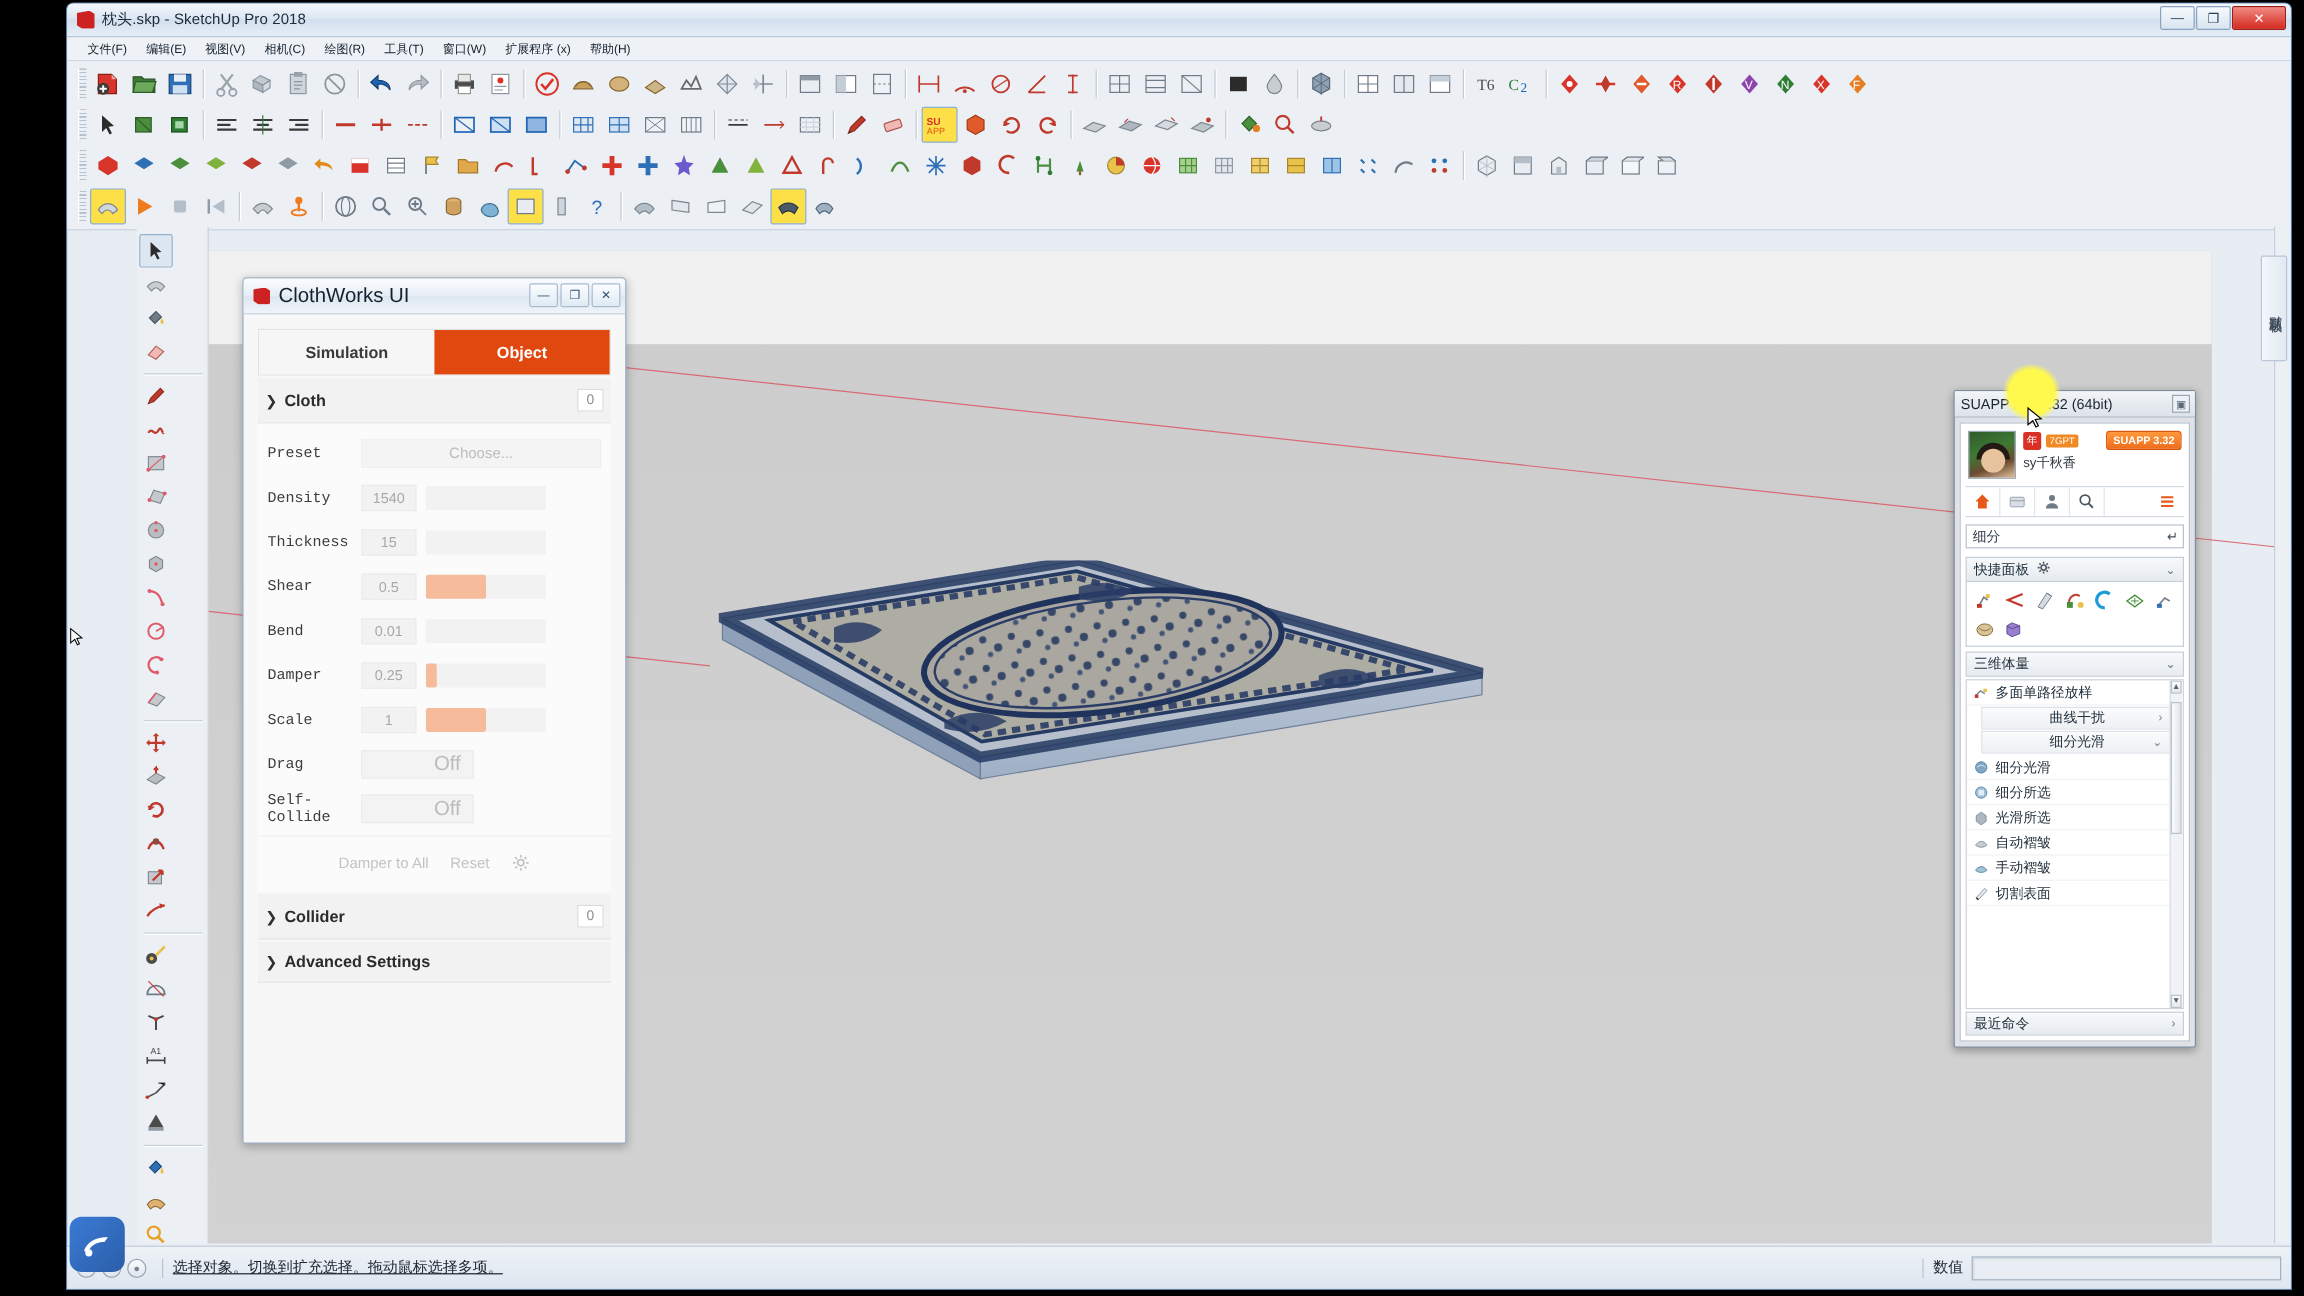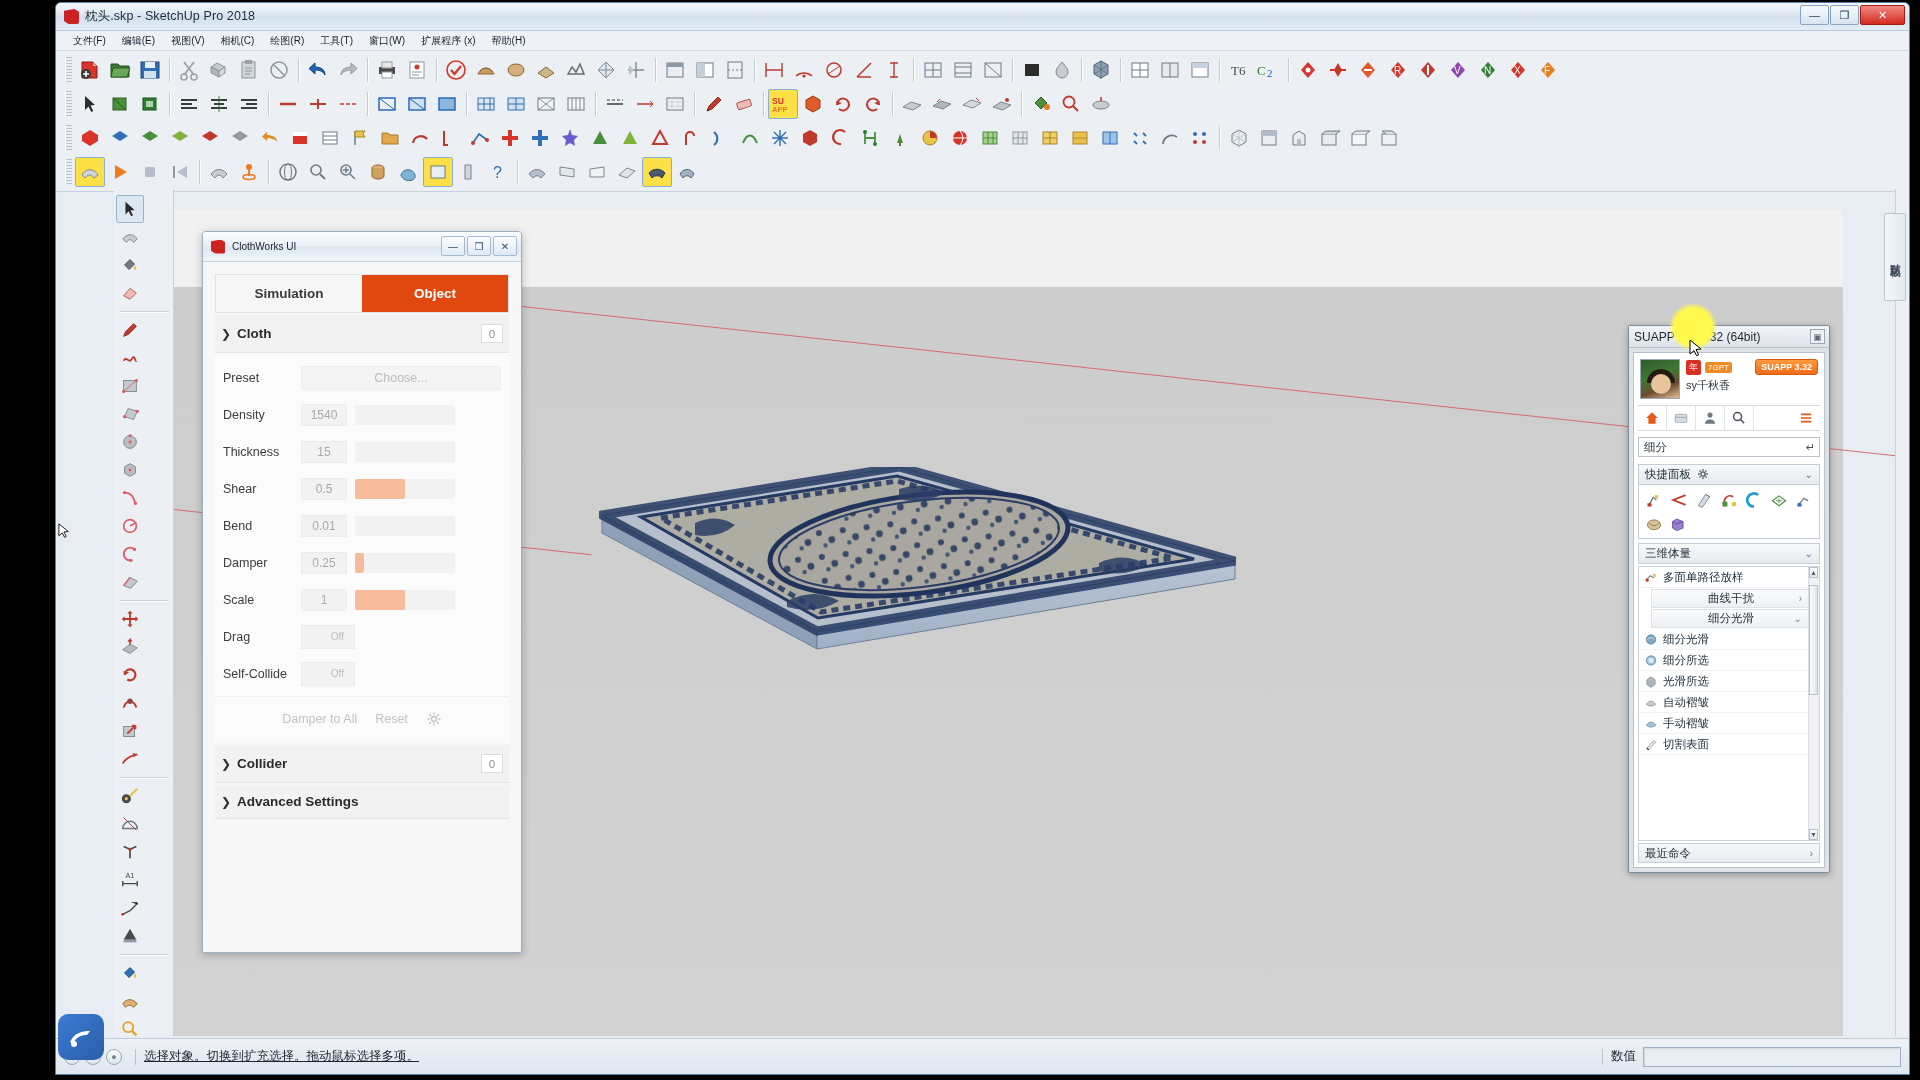--- a/index.html
+++ b/index.html
@@ -137,21 +137,21 @@
   }
   #cw-title{
     height:30px;
     background:linear-gradient(to bottom,#fbfdfe 0%,#e7eef6 48%,#dde7f1 52%,#eff4f9 100%);
     border-bottom:1px solid #c3d1e0;
     display:flex;align-items:center;padding-left:8px;position:relative;
   }
   #cw-title .cw-ic{ width:14px;height:14px;margin-right:7px;position:relative;}
   #cw-title .cw-ic:before{content:"";position:absolute;inset:0;background:#cc2222;border-radius:2px;
     clip-path:polygon(0 12%,70% 0,100% 18%,100% 100%,30% 100%,0 80%);}
-  #cw-title .cw-t{ font-size:10px;color:#16212d;}
+  #cw-title .cw-t{ font-size:17px;color:#16212d;}
   #cw-title .cw-btns{ position:absolute;right:4px;top:4px;display:flex;gap:2px;}
   #cw-title .cw-b{ width:24px;height:20px;border:1px solid #a6bbd0;border-radius:2px;
     background:linear-gradient(to bottom,#fafdff,#e0eaf4);
     display:flex;align-items:center;justify-content:center;font-size:10px;color:#33516f;}
 
   #cw-body{ padding:12px 12px 0 12px;}
   #cw-tabs{ display:flex; border:1px solid #e2e2e2; background:#fff;}
   .cw-tab{ flex:1; text-align:center; padding:11px 0; font-size:13.5px; font-weight:bold;
     color:#3a3a3a; background:#f6f6f6; cursor:default;}
   .cw-tab.active{ background:#e0480f; color:#fff; }
@@ -160,30 +160,30 @@
     display:flex;align-items:center; padding:9px 6px; background:#f2f2f2;
     border-bottom:1px solid #e4e4e4; margin-top:2px;
   }
   .cw-sec-head .chev{ width:16px; font-size:12px; color:#2f2f2f; }
   .cw-sec-head .nm{ font-size:13.5px; font-weight:bold; color:#2b2b2b; flex:1;}
   .cw-badge{ min-width:22px;height:19px;border:1px solid #dcdcdc;background:#fff;
     font-size:11.5px;color:#8e8e8e;display:flex;align-items:center;justify-content:center;padding:0 4px;}
 
   .cw-params{ background:#fbfbfb; padding:6px 0 4px 0;}
   .prow{ display:flex; align-items:center; height:37px; padding:0 8px; }
-  .plabel{ width:78px; font-size:12.5px; color:#3d3d3d; font-family:Liberation Sans, sans-serif;}
+  .plabel{ width:78px; font-size:12.5px; color:#3d3d3d; font-family:Liberation Mono, monospace;}
   .pval{ width:46px;height:22px;background:#f2f2f2;border:1px solid #ececec;
     display:flex;align-items:center;justify-content:center;font-size:12px;color:#a9a9a9;}
   .pslider{ position:relative; width:100px; height:20px; margin-left:8px; background:#f2f2f2;}
   .pfill{ position:absolute; left:0; top:0; bottom:0; background:#f6bb9b; border-radius:2px;}
   .pchoose{ flex:1; height:24px; background:#f4f4f4; border:1px solid #efefef;
     display:flex;align-items:center;justify-content:center;font-size:12.5px;color:#bdbdbd;}
-  .ptoggle{ width:54px;height:24px;background:#f3f3f3;border:1px solid #ececec;
+  .ptoggle{ width:94px;height:24px;background:#f3f3f3;border:1px solid #ececec;
     display:flex;align-items:center;justify-content:flex-end;padding-right:10px;
-    font-size:10px;color:#bcbcbc;}
+    font-size:17px;color:#bcbcbc;}
 
   .cw-actions{ display:flex; align-items:center; justify-content:center; gap:18px;
     padding:14px 0 16px 0; background:#fbfbfb; border-top:1px solid #f1f1f1;}
   .cw-act{ font-size:12.5px;color:#c3c3c3;}
   .cw-gear{ width:16px;height:16px;color:#c3c3c3;}
 
   
   #suapp{
     position:absolute; left:1572px; top:322px; width:202px; height:548px;
     background:#dfe3e8;

